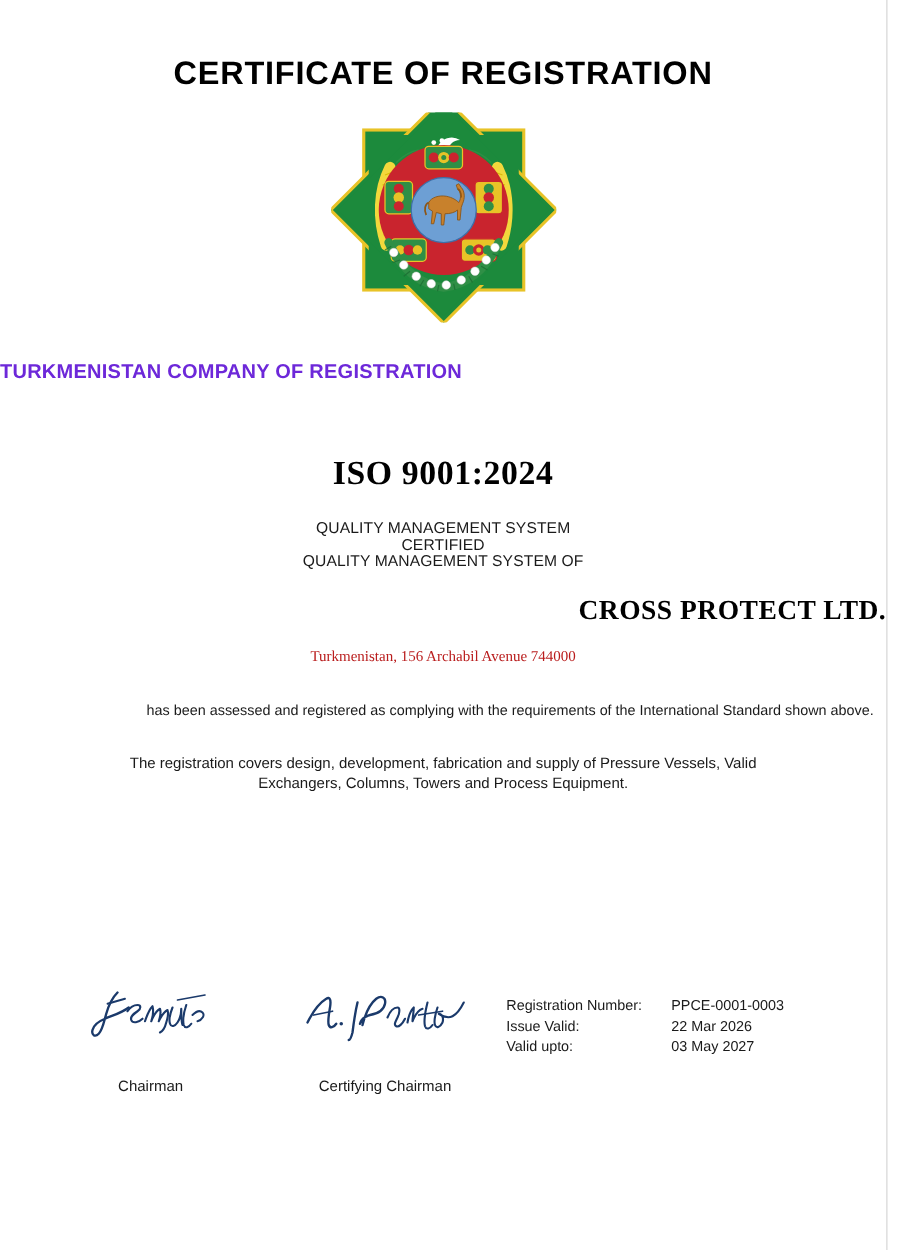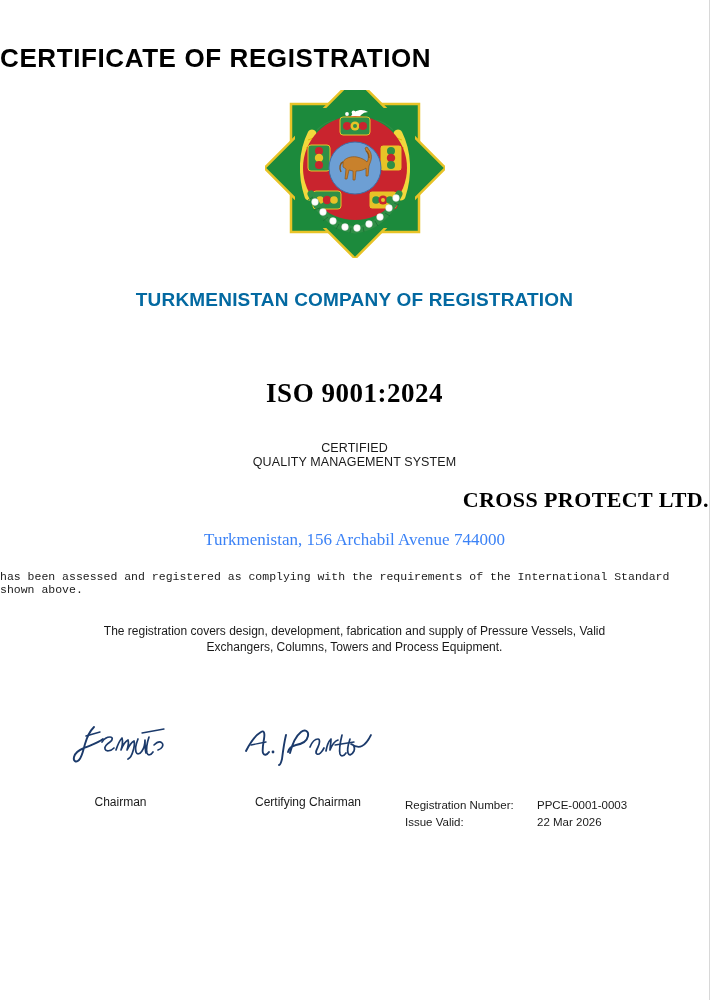--- a/index.html
+++ b/index.html
@@ -23,50 +23,51 @@
     background: #ffffff;
     border-right: 1px solid #d8d8d8;
     box-sizing: border-box;
     overflow: hidden;
   }
 
   
   .cert-title {
     margin: 0;
     padding-top: 43px;
+    text-align: center;
     font-family: "Liberation Sans", sans-serif;
     font-weight: bold;
     font-size: 26px;
     letter-spacing: 0.6px;
     color: #000000;
   }
 
   
   .emblem-wrap {
     margin-top: 16px;
     text-align: center;
     line-height: 0;
   }
   .emblem-wrap svg { display: inline-block; }
 
   
   .org-line {
     margin: 0;
     padding-top: 31px;
-    text-align: center;
+    text-align: left;
     font-family: "Liberation Sans", sans-serif;
     font-weight: bold;
-    font-size: 19px;
+    font-size: 16px;
     letter-spacing: 0.2px;
-    color: #0369a1;
+    color: #6d28d9;
   }
 
   
   .standard {
-    margin: 11px;
+    margin: 0;
     padding-top: 56px;
     text-align: center;
     font-family: "Liberation Serif", serif;
     font-weight: bold;
     font-size: 27px;
     letter-spacing: 0.5px;
     color: #000000;
   }
 
   
@@ -92,48 +93,48 @@
     font-size: 22px;
     letter-spacing: 0.4px;
     color: #000000;
   }
 
   .address {
     margin: 0;
     padding-top: 17px;
     text-align: center;
     font-family: "Liberation Serif", serif;
-    font-size: 17px;
-    color: #3b82f6;
+    font-size: 12px;
+    color: #b91c1c;
   }
 
   .assessed {
-    margin: 0;
+    margin: 10px;
     padding-top: 20px;
-    text-align: left;
-    font-family: Liberation Mono, monospace;
+    text-align: right;
+    font-family: Liberation Sans, sans-serif;
     font-size: 11.5px;
     color: #1a1a1a;
   }
 
   .scope {
     margin: 27px auto 0 auto;
     width: 520px;
     text-align: center;
     font-family: "Liberation Sans", sans-serif;
     font-size: 12px;
     line-height: 16px;
     color: #1a1a1a;
   }
 
   
   .sign-area {
     position: absolute;
     left: 0;
-    top: 717px;
+    top: 784px;
     width: 710px;
     height: 130px;
   }
   .sig-col {
     position: absolute;
     text-align: center;
   }
   .sig-col.chairman { left: 48px;  width: 145px; }
   .sig-col.authority { left: 228px; width: 160px; }
 
@@ -297,22 +298,23 @@
         </g>
       </g>
     </svg>
   </div>
 
   <h2 class="org-line">TURKMENISTAN COMPANY OF REGISTRATION</h2>
 
   <div class="standard">ISO 9001:2024</div>
 
   <div class="certified-block">
+    <div>QUALITY MANAGEMENT SYSTEM</div>
     <div>CERTIFIED</div>
-    <div>QUALITY MANAGEMENT SYSTEM</div>
+    <div>QUALITY MANAGEMENT SYSTEM OF</div>
   </div>
 
   <div class="company">CROSS PROTECT LTD.</div>
 
   <div class="address">Turkmenistan, 156 Archabil Avenue 744000</div>
 
   <div class="assessed">has been assessed and registered as complying with the requirements of the International Standard shown above.</div>
 
   <div class="scope">The registration covers design, development, fabrication and supply of Pressure Vessels, Valid Exchangers, Columns, Towers and Process Equipment.</div>
 
@@ -370,17 +372,21 @@
     <table>
       <tbody>
         <tr>
           <td class="lbl">Registration Number:</td>
           <td class="val">PPCE-0001-0003</td>
         </tr>
         <tr>
           <td class="lbl">Issue Valid:</td>
           <td class="val">22 Mar 2026</td>
         </tr>
+        <tr>
+          <td class="lbl">Valid upto:</td>
+          <td class="val">03 May 2027</td>
+        </tr>
       </tbody>
     </table>
   </div>
 
 </div>
 
 </body></html>

